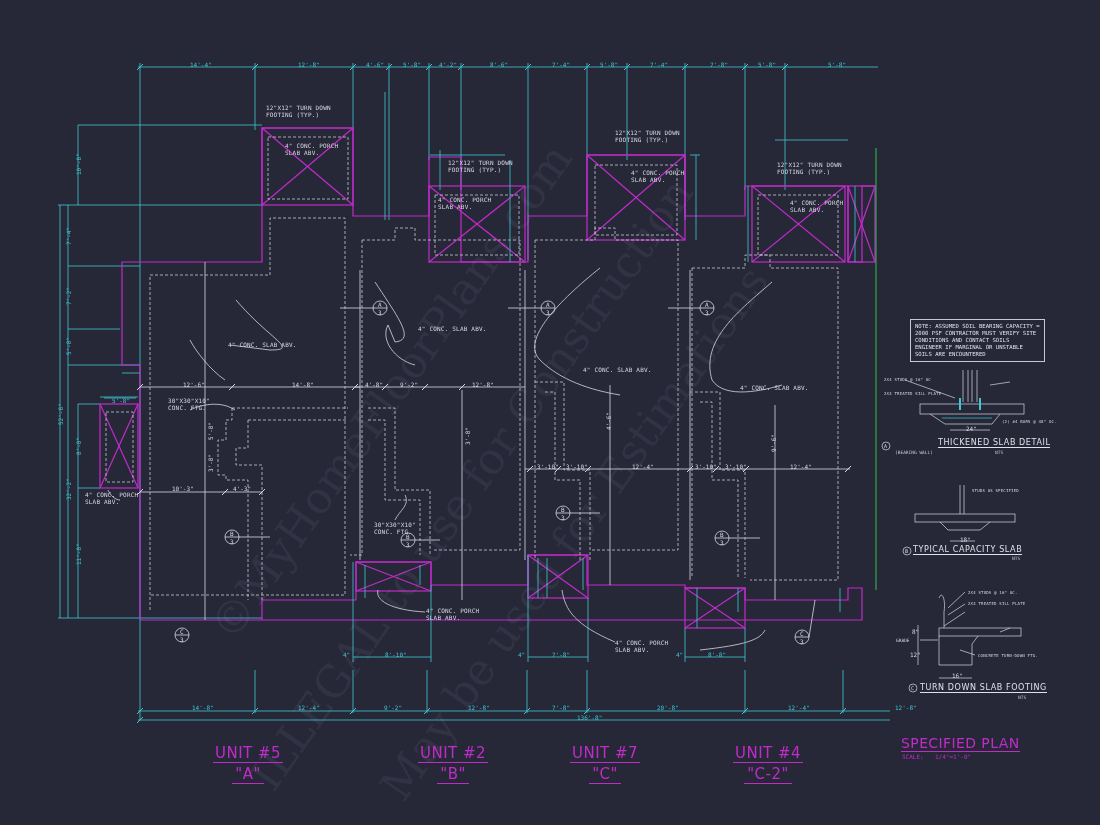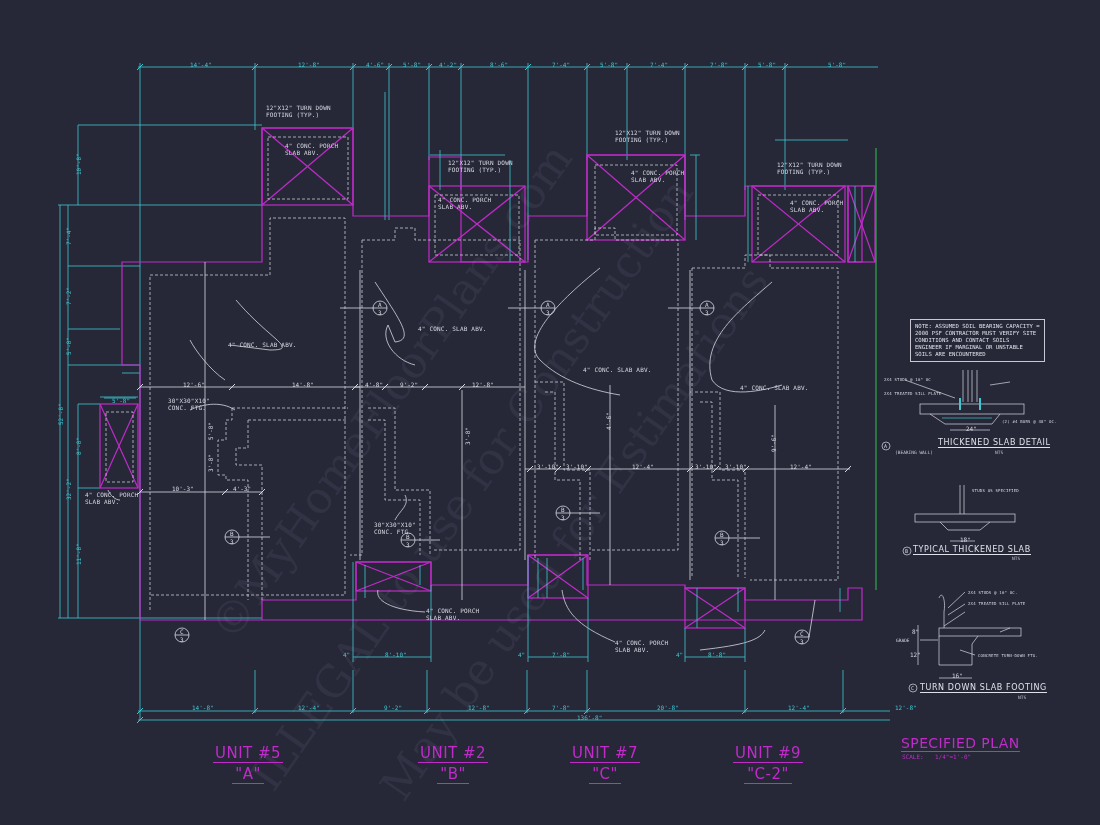--- a/index.html
+++ b/index.html
@@ -435,21 +435,21 @@
   <div class="wdim" style="left:884px;top:443px;font-size:5px;">A</div>
   <div class="dtitle" style="left:938px;top:438px;">THICKENED SLAB DETAIL</div>
   <div class="dsub" style="left:895px;top:450px;">(BEARING WALL)</div>
   <div class="dsub" style="left:995px;top:450px;">NTS</div>
   <div class="wdim" style="left:966px;top:425px;">24"</div>
   <div class="lbl" style="left:884px;top:376px;font-size:4px;">2x4 STUDS @ 16" OC</div>
   <div class="lbl" style="left:884px;top:390px;font-size:4px;">2x4 TREATED SILL PLATE</div>
   <div class="lbl" style="left:1002px;top:418px;font-size:4px;">(2) #4 BARS @ 48" OC.</div>
 
   <div class="wdim" style="left:905px;top:548px;font-size:5px;">B</div>
-  <div class="dtitle" style="left:913px;top:545px;">TYPICAL THICKENED SLAB</div>
+  <div class="dtitle" style="left:913px;top:545px;">TYPICAL CAPACITY SLAB</div>
   <div class="dsub" style="left:1012px;top:556px;">NTS</div>
   <div class="wdim" style="left:960px;top:536px;">18"</div>
   <div class="lbl" style="left:972px;top:487px;font-size:4px;">STUDS AS SPECIFIED</div>
 
   <div class="wdim" style="left:911px;top:685px;font-size:5px;">C</div>
   <div class="dtitle" style="left:920px;top:683px;">TURN DOWN SLAB FOOTING</div>
   <div class="dsub" style="left:1018px;top:695px;">NTS</div>
   <div class="wdim" style="left:896px;top:637px;font-size:4.5px;">GRADE</div>
   <div class="wdim" style="left:912px;top:628px;">8"</div>
   <div class="wdim" style="left:910px;top:651px;">12"</div>
@@ -464,20 +464,20 @@
   </div>
   <div class="unit" style="left:418px;top:744px;">
     <span class="u">UNIT #2</span>
     <span class="c">"B"</span>
   </div>
   <div class="unit" style="left:570px;top:744px;">
     <span class="u">UNIT #7</span>
     <span class="c">"C"</span>
   </div>
   <div class="unit" style="left:733px;top:744px;">
-    <span class="u">UNIT #9</span>
+    <span class="u">UNIT #4</span>
     <span class="c">"C-2"</span>
   </div>
 
   <div class="title" style="left:901px;top:735px;">SPECIFIED PLAN</div>
   <div class="scale" style="left:902px;top:753px;">SCALE:</div>
   <div class="scale" style="left:935px;top:753px;">1/4"=1'-0"</div>
 </div>
 
 </body></html>

